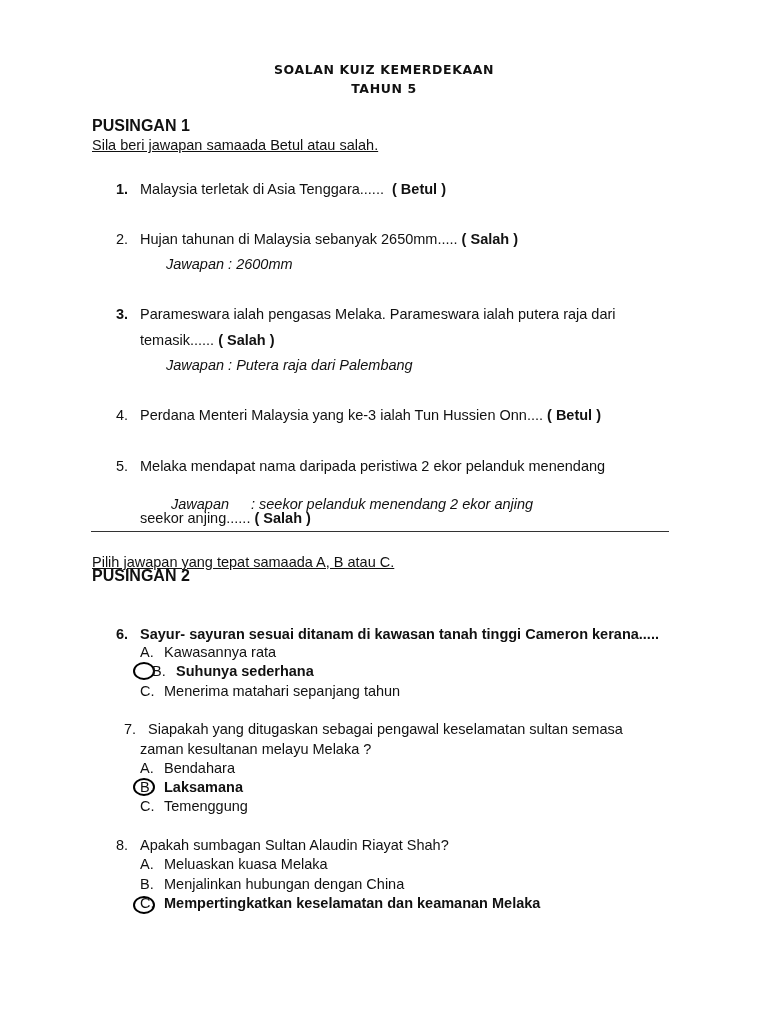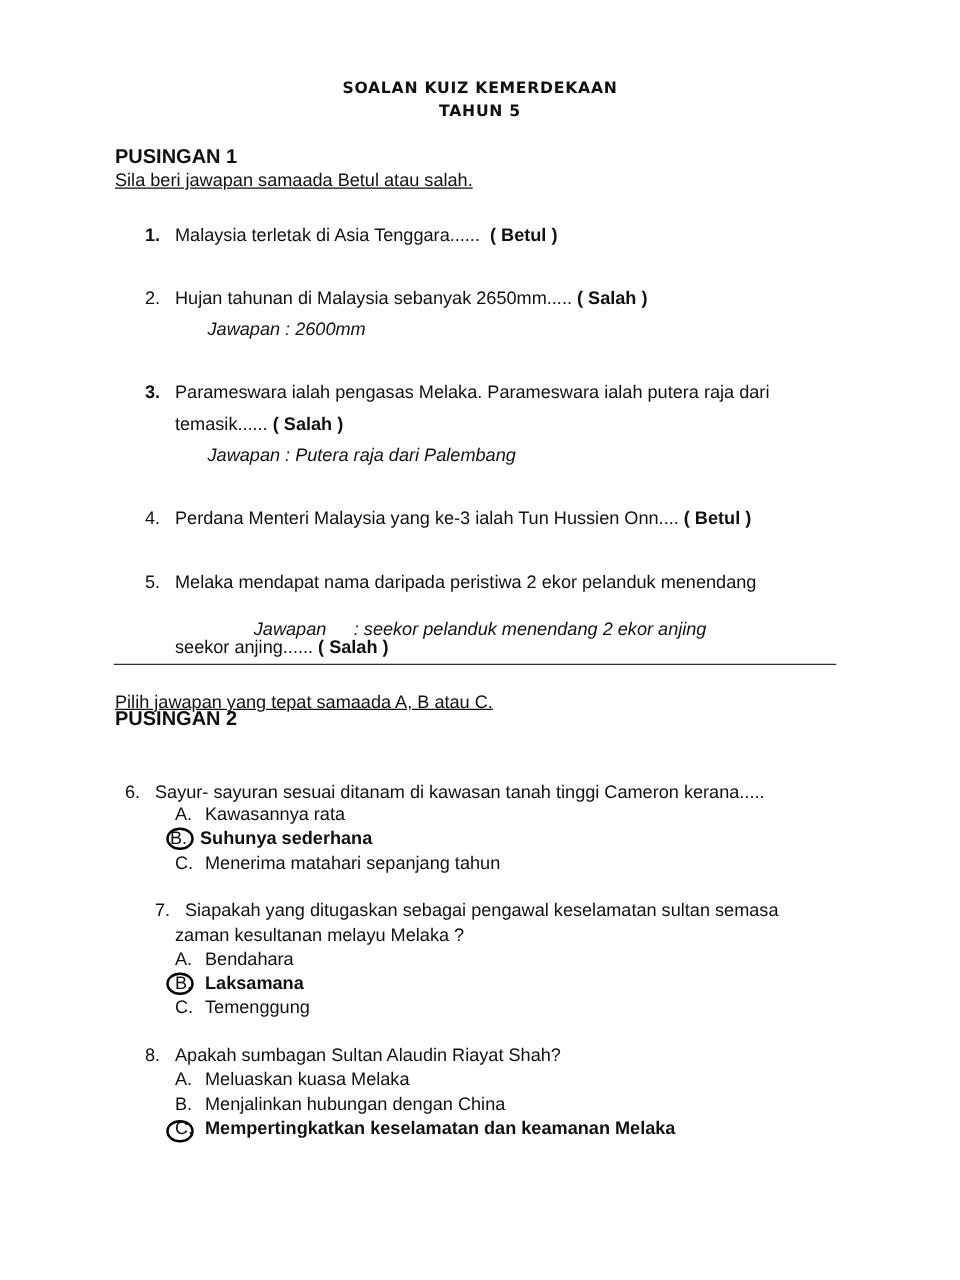--- a/index.html
+++ b/index.html
@@ -46,37 +46,37 @@
 <div class="abs" style="left:116px; top:407px;">
   <span class="num">4.</span><span>Perdana Menteri Malaysia yang ke-3 ialah Tun Hussien Onn....</span> <span class="b">( Betul )</span>
 </div>
 
 <div class="abs" style="left:116px; top:458px;">
   <span class="num">5.</span><span>Melaka mendapat nama daripada peristiwa 2 ekor pelanduk menendang</span>
 </div>
 <div class="abs" style="left:140px; top:500px;margin-top:10px;">
   <span>seekor anjing......</span> <span class="b">( Salah )</span>
 </div>
-<div class="abs it" style="left:171px; top:496px;margin-left:32px;">
+<div class="abs it" style="left:171px; top:496px;">
   <span style="display:inline-block; width:80px;">Jawapan</span><span>: seekor pelanduk menendang 2 ekor anjing</span>
 </div>
 
 <div class="rule"></div>
 
 <div class="abs heading" style="left:92px; top:567px;">PUSINGAN 2</div>
 <div class="abs u" style="left:92px; top:554px;">Pilih jawapan yang tepat samaada A, B atau C.</div>
 
-<div class="abs" style="left:100px; top:626px;">
+<div class="abs" style="left:116px; top:626px;font-weight:bold;">
   <span class="num">6.</span><span>Sayur- sayuran sesuai ditanam di kawasan tanah tinggi Cameron kerana.....</span>
 </div>
 <div class="abs" style="left:140px; top:644px;">
   <span class="opt-letter">A.</span><span>Kawasannya rata</span>
 </div>
 <div class="circle" style="left:133px; top:662px;"></div>
-<div class="abs" style="left:136px; top:663px;">
+<div class="abs" style="left:152px; top:663px;">
   <span class="opt-letter">B.</span><span class="b">Suhunya sederhana</span>
 </div>
 <div class="abs" style="left:140px; top:683px;">
   <span class="opt-letter">C.</span><span>Menerima matahari sepanjang tahun</span>
 </div>
 
 <div class="abs" style="left:116px; top:721px;margin-left:8px;">
   <span class="num">7.</span><span>Siapakah yang ditugaskan sebagai pengawal keselamatan sultan semasa</span>
 </div>
 <div class="abs" style="left:140px; top:741px;">zaman kesultanan melayu Melaka ?</div>

